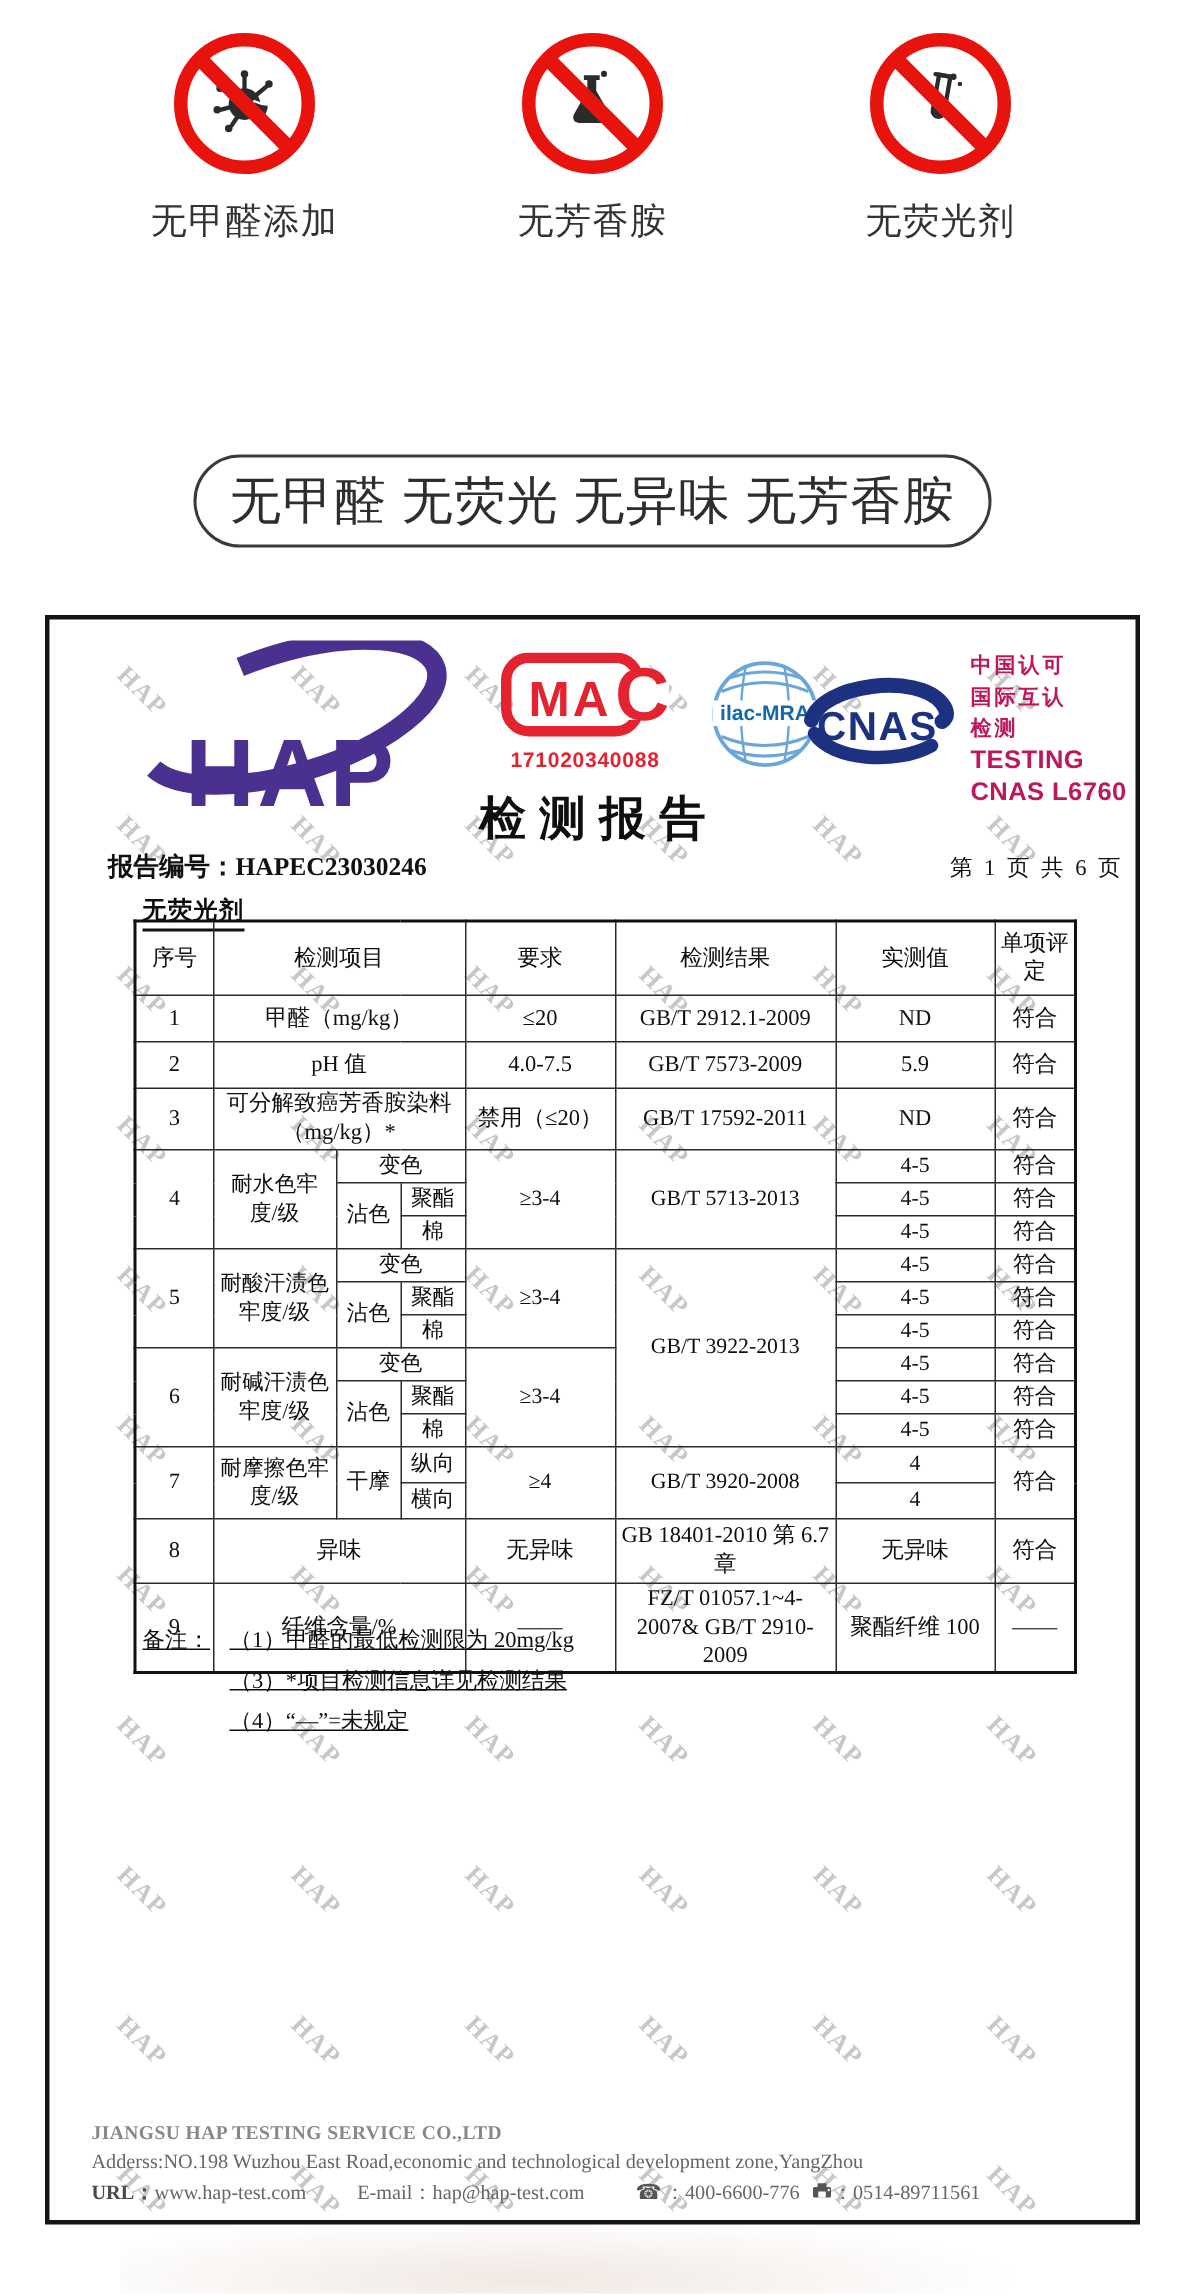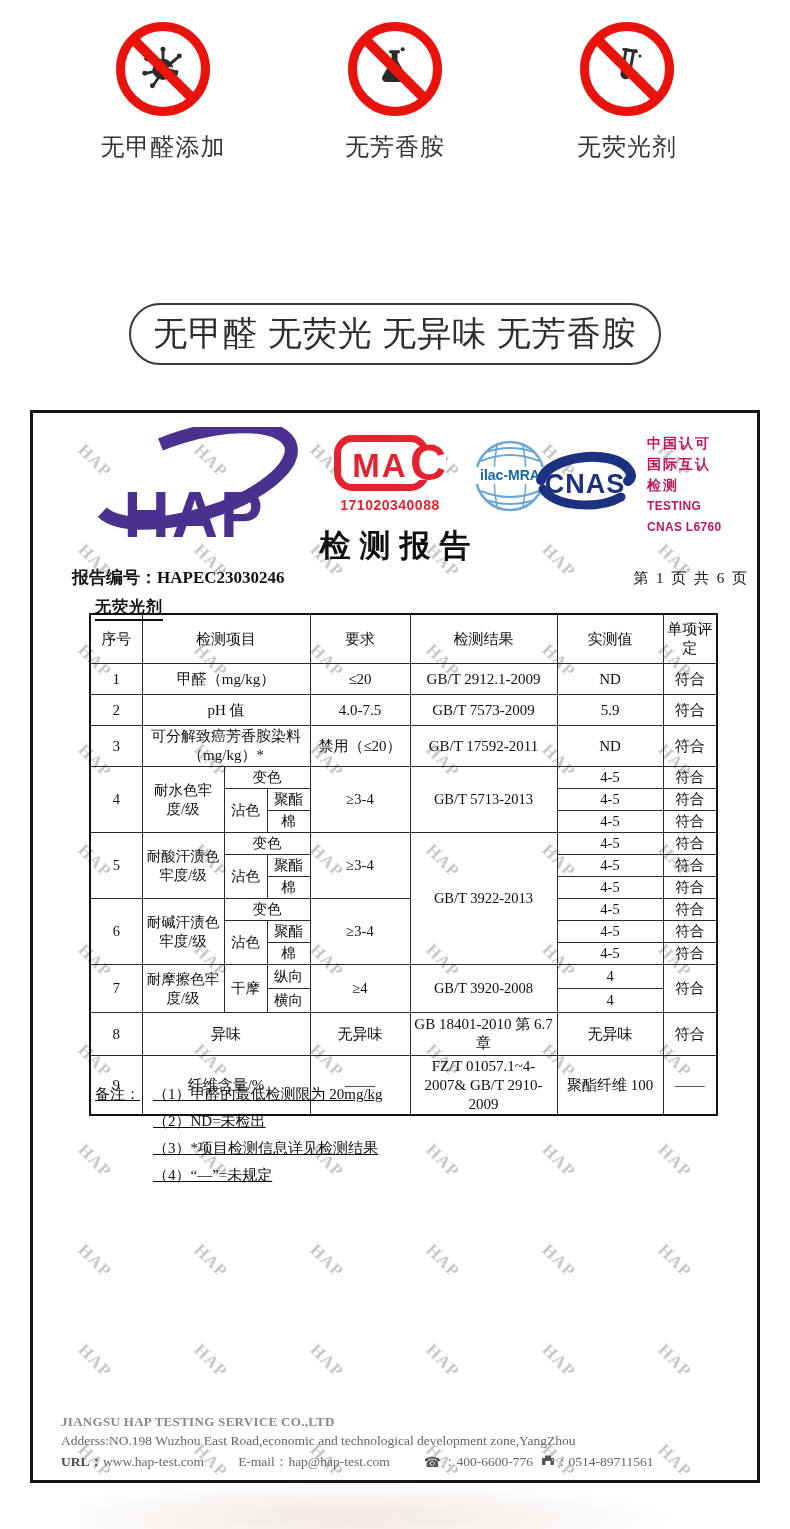--- a/index.html
+++ b/index.html
@@ -29,21 +29,21 @@
       transform:rotate(45deg);letter-spacing:1px;}
   .doc-content{position:absolute;inset:0;z-index:2;}
   .hap-logo{position:absolute;left:33px;top:14px;}
   .cma{position:absolute;left:301px;top:22px;width:112px;text-align:center;}
   .cma-number{font:700 14px "Liberation Sans",sans-serif;color:#e32330;letter-spacing:.5px;margin-top:0;}
   .ilac{position:absolute;left:440px;top:26px;}
   .cnas{position:absolute;left:501px;top:37px;}
   .accred{position:absolute;left:614px;top:20px;font-family:"Liberation Sans",sans-serif;
           font-weight:700;color:#be185d;}
   .accred .cnline{font-size:14px;line-height:21px;letter-spacing:2px;}
-  .accred .enline{font-size:12px;line-height:21px;letter-spacing:.3px;}
+  .accred .enline{font-size:17px;line-height:21px;letter-spacing:.3px;}
   .doc-title{position:absolute;top:112px;left:0;width:100%;text-align:center;
              font-size:31px;font-weight:700;color:#0f0f0f;letter-spacing:9px;padding-left:9px;box-sizing:border-box;}
   .report-no{position:absolute;top:153px;left:39px;right:8px;display:flex;
              justify-content:space-between;align-items:baseline;}
   .report-no .left{font-size:17px;font-weight:700;color:#111;}
   .report-no .right{font-size:15px;color:#111;letter-spacing:2px;}
   .sec-title{position:absolute;top:184px;left:62px;font-size:16px;font-weight:700;color:#0d0d0d;
              border-bottom:2px solid #111;padding-bottom:1px;letter-spacing:1px;}
   table.result{position:absolute;top:200px;left:56px;width:629px;border-collapse:collapse;
                table-layout:fixed;border:2px solid #111;}
@@ -412,21 +412,20 @@
           <td>聚酯纤维 100</td>
           <td>——</td>
         </tr>
       </tbody>
     </table>
 
     <div class="remarks">
       <div class="label">备注：</div>
       <div class="items">
         <div>（1）甲醛的最低检测限为 20mg/kg</div>
-        <div>（2）ND=未检出</div>
         <div>（3）*项目检测信息详见检测结果</div>
         <div>（4）“—”=未规定</div>
       </div>
     </div>
 
     <div class="doc-footer">
       <div class="f-en1">JIANGSU HAP TESTING SERVICE CO.,LTD</div>
       <div class="f-en2">Adderss:NO.198 Wuzhou East Road,economic and technological development zone,YangZhou</div>
       <div class="f-contact">
         <span class="lbl">URL：</span>

